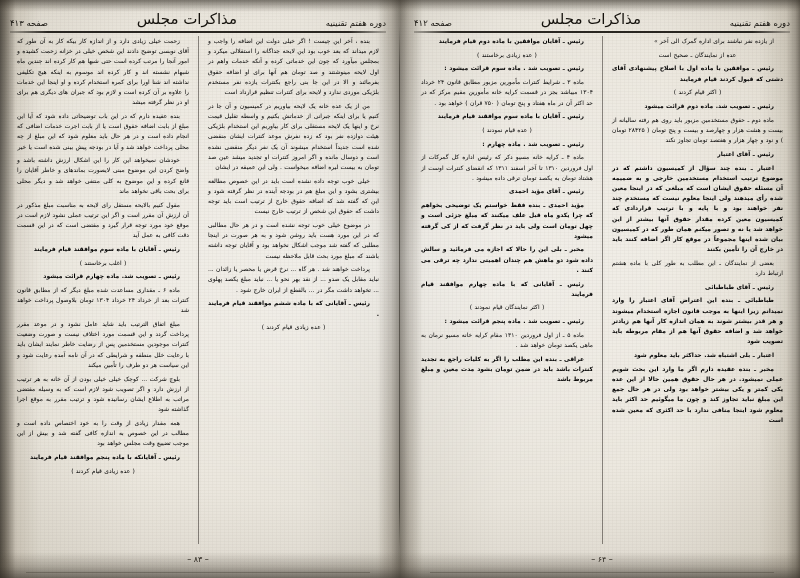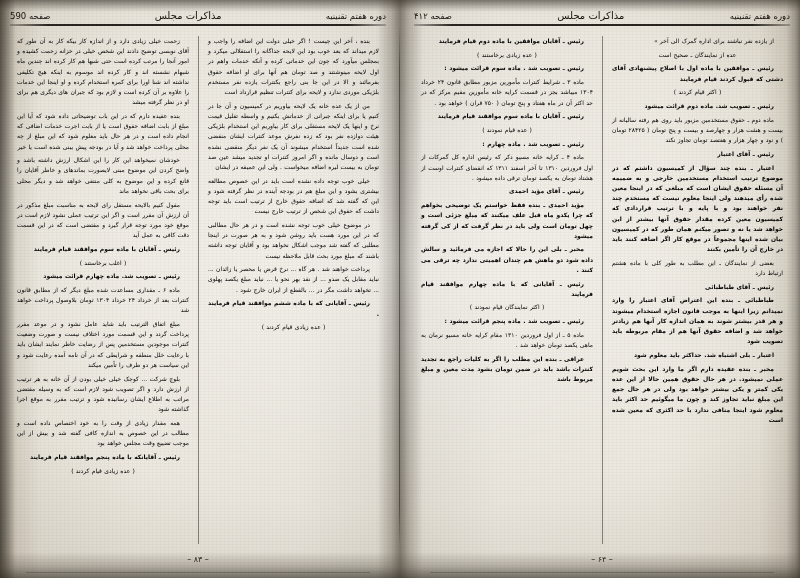--- a/index.html
+++ b/index.html
@@ -48,21 +48,21 @@
   .hdr{
     position:absolute;left:10px;right:10px;top:10px;height:22px;
     direction:rtl;
   }
   .hdr .row{
     display:flex;align-items:flex-end;justify-content:space-between;
     font-size:8.5px;letter-spacing:.2px;color:#15120d;
     font-family:"DejaVu Sans","Liberation Sans",sans-serif;
     filter:blur(.18px);
   }
-  .hdr .mid{font-size:10px;}
+  .hdr .mid{font-size:15px;}
   .hdr .rule{
     margin-top:3px;height:1.6px;
     background:linear-gradient(90deg,rgba(25,22,17,.25),rgba(25,22,17,.92) 10%,rgba(25,22,17,.92) 90%,rgba(25,22,17,.25));
   }
 
   .cols{
     position:absolute;left:8px;right:8px;top:36px;bottom:34px;
     display:flex;flex-direction:row-reverse;gap:0;
   }
   .col{
@@ -148,21 +148,21 @@
 
     <div class="foot">– ۶۴ –</div>
     <div class="footrule"></div>
   </div>
 
   <div class="page" id="page-left">
     <div class="hdr">
       <div class="row">
         <span>دوره هفتم تقنینیه</span>
         <span class="mid">مذاکرات مجلس</span>
-        <span>صفحه 590</span>
+        <span>صفحه ۴۱۳</span>
       </div>
       <div class="rule"></div>
     </div>
 
     <div class="cols">
       <div class="col sep" id="lp-c0">
           <p class="ind">بنده ، آخر این چیست ! اگر خیلی دولت این اضافه را واجب و لازم میداند که بعد خوب بود این لایحه جداگانه را استقلالی میکرد و بمجلس میآورد که چون این خدماتی کرده و آنکه خدمات واهم در اول لایحه مینوشتند و صد تومان هم آنها برای او اضافه حقوق بفرمائند و الا در این جا بنی راجع بکنترات یازده نفر مستخدم بلژیکی موردی ندارد و لایحه برای کنترات تنظیم قرارداد است</p>
           <p class="ind">من از یک عده خانه یک لایحه بیاوریم در کمیسیون و آن جا در کنیم یا برای اینکه جبرانی از خدماتش بکنیم و واسطه تقلیل قیمت نرخ و اینها یک لایحه مستقلی برای کار بیاوریم این استخدام بلژیکی هیئت دوازده نفر بود که زده نفرش موعد کنترات ایشان منقضی شده است جدیداً استخدام میشوند آن یک نفر دیگر منقضی نشده است و دوسال مانده و اگر امروز کنترات او تجدید میشد عین صد تومان به بیست لیره اضافه میخواست . ولی این عمیقه در ایشان</p>
           <p class="ind">خیلی خوب توجه داده نشده است باید در این خصوص مطالعه بیشتری بشود و این مبلغ هم در بودجه آینده در نظر گرفته شود و این که گفته شد که اضافه حقوق خارج از ترتیب است باید توجه داشت که حقوق این شخص از ترتیب خارج نیست</p>
           <p class="ind">در موضوع خیلی خوب توجه نشده است و در هر حال مطالبی که در این مورد هست باید روشن شود و به هر صورت در اینجا مطلبی که گفته شد موجب اشکال نخواهد بود و آقایان توجه داشته باشند که مبلغ مورد بحث قابل ملاحظه نیست</p>

